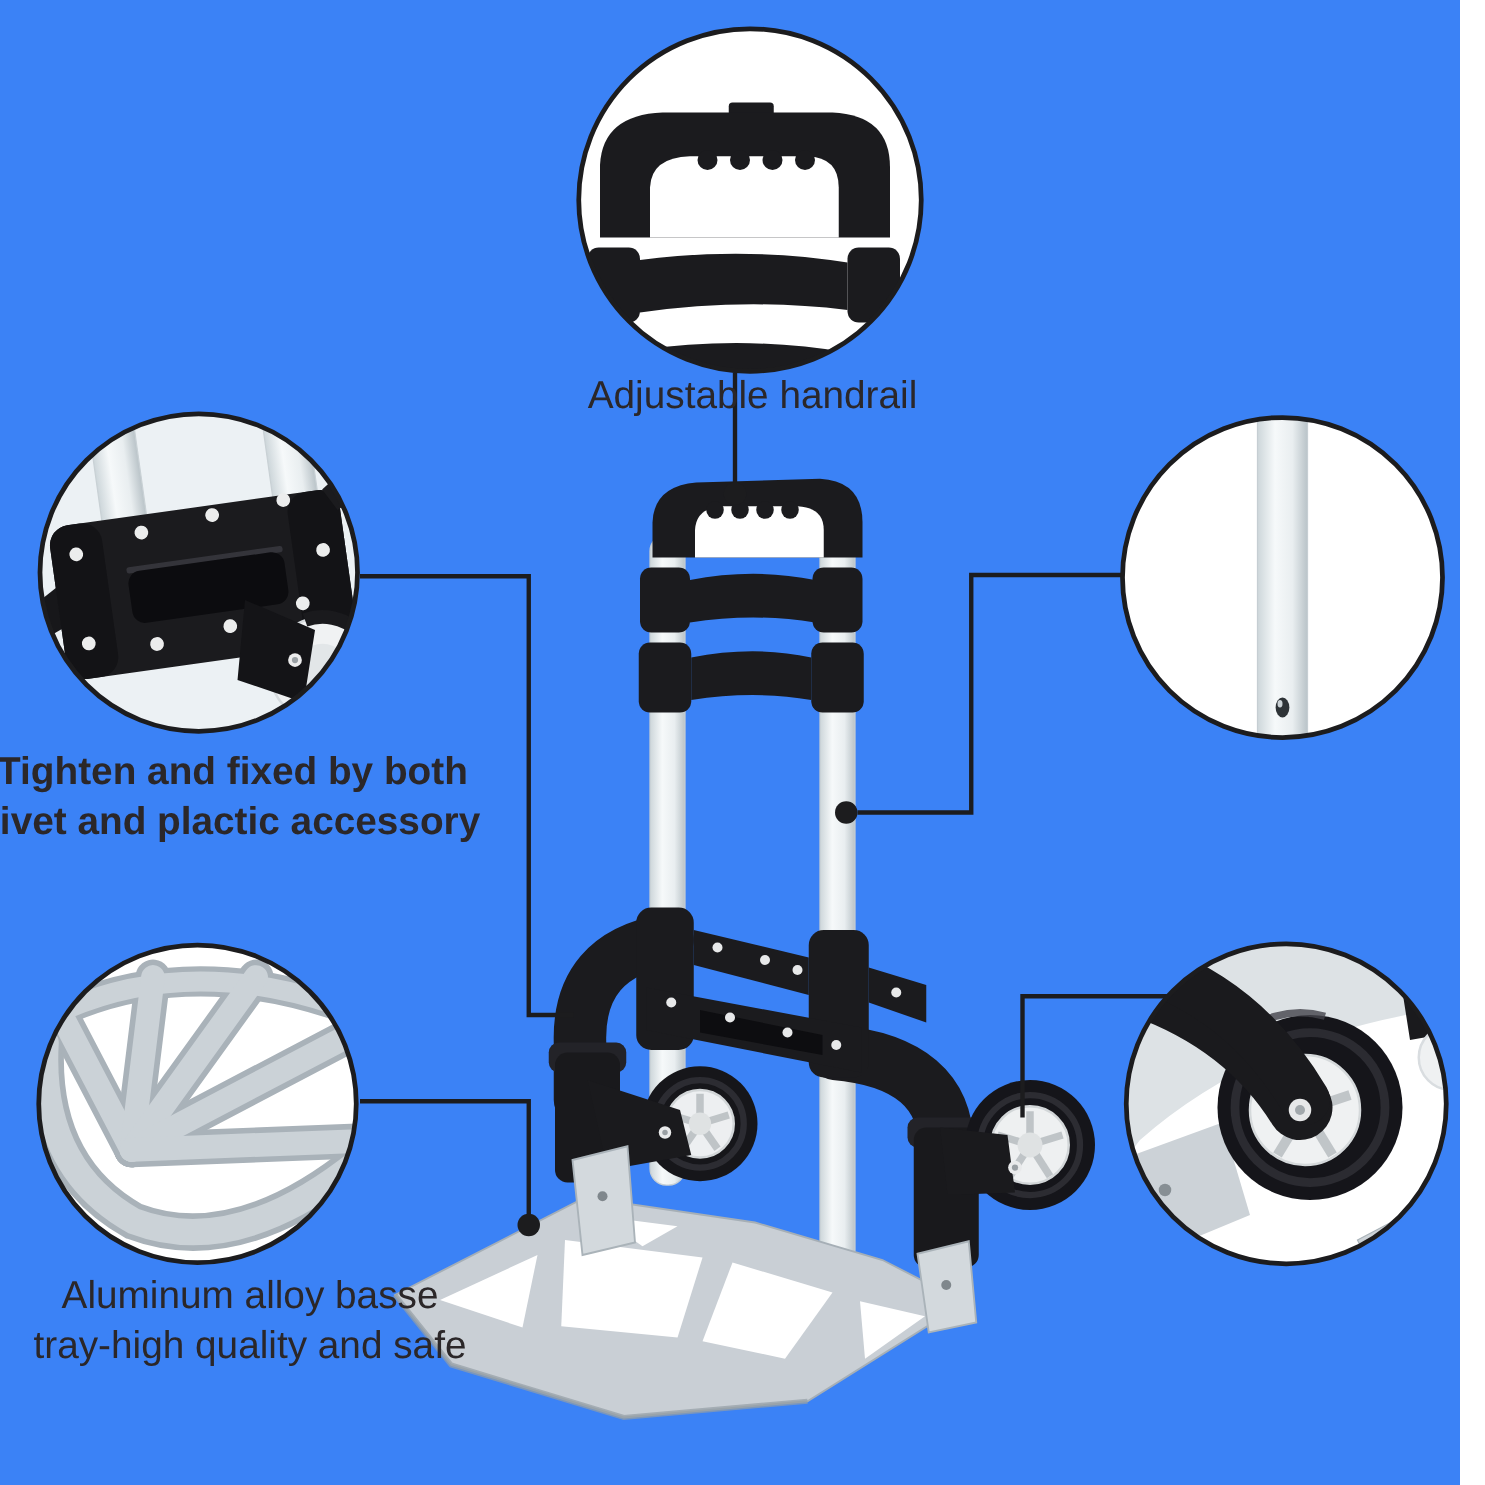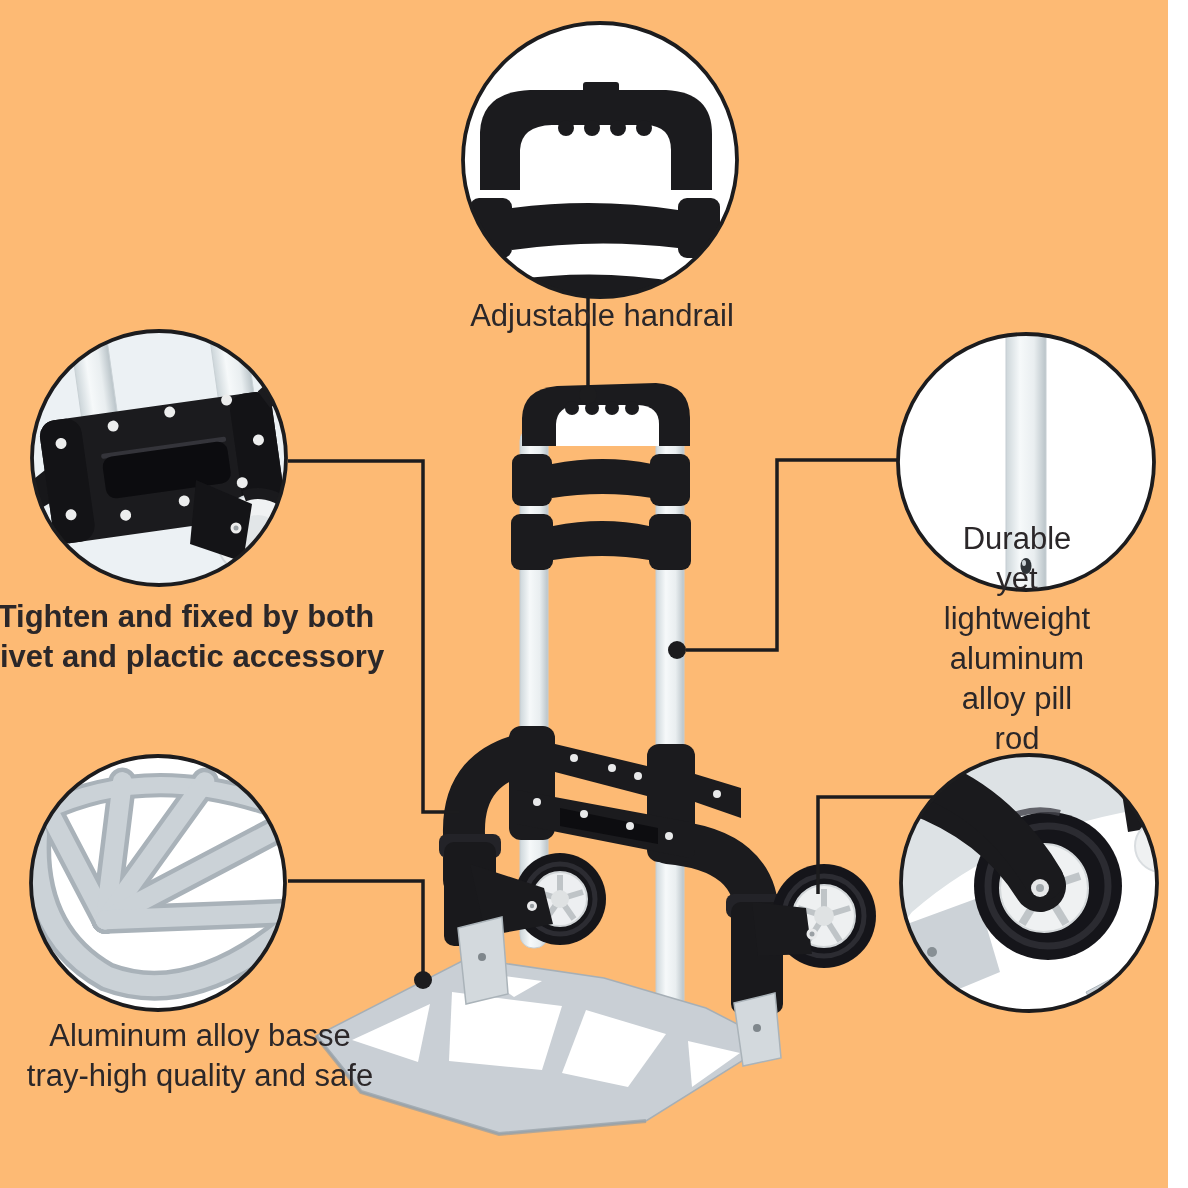--- a/index.html
+++ b/index.html
@@ -1,17 +1,17 @@
 <!DOCTYPE html>
 <html><head>
 <meta charset="utf-8">
 <style>
   html,body{margin:0;padding:0;background:#ffffff;}
   .canvas{
-    position:relative;width:1168px;height:1188px;background:#fdba74;
+    position:relative;width:1168px;height:1188px;background:#3b82f6;
     overflow:hidden;font-family:"Liberation Sans",sans-serif;
   }
   .art{position:absolute;left:0;top:0;}
   .label{
     position:absolute;transform:translate(-50%,-50%);
     font-size:31px;line-height:40px;color:#2b2729;
     white-space:pre-line;text-align:center;
     font-family:"Liberation Sans",sans-serif;
   }
   .label-handrail{left:602px;top:316px;}
@@ -293,18 +293,16 @@
       <circle cx="1040" cy="888" r="9" fill="#e7e8e9"></circle>
           <circle cx="1040" cy="888" r="4" fill="#a2a8ac"></circle>
     </g>
     <circle cx="1029" cy="883" r="128" fill="none" stroke="#1c1c1e" stroke-width="3.8"></circle>
   </g>
 </svg>
 
 <div class="label label-handrail">Adjustable handrail</div>
 <div class="label label-rivet">Tighten and fixed by both
 rivet and plactic accessory</div>
-<div class="label label-rod">Durable yet lightweight
-aluminum alloy pill rod</div>
 <div class="label label-tray">Aluminum alloy basse
 tray-high quality and safe</div>
 
 </div>
 
 </body></html>

